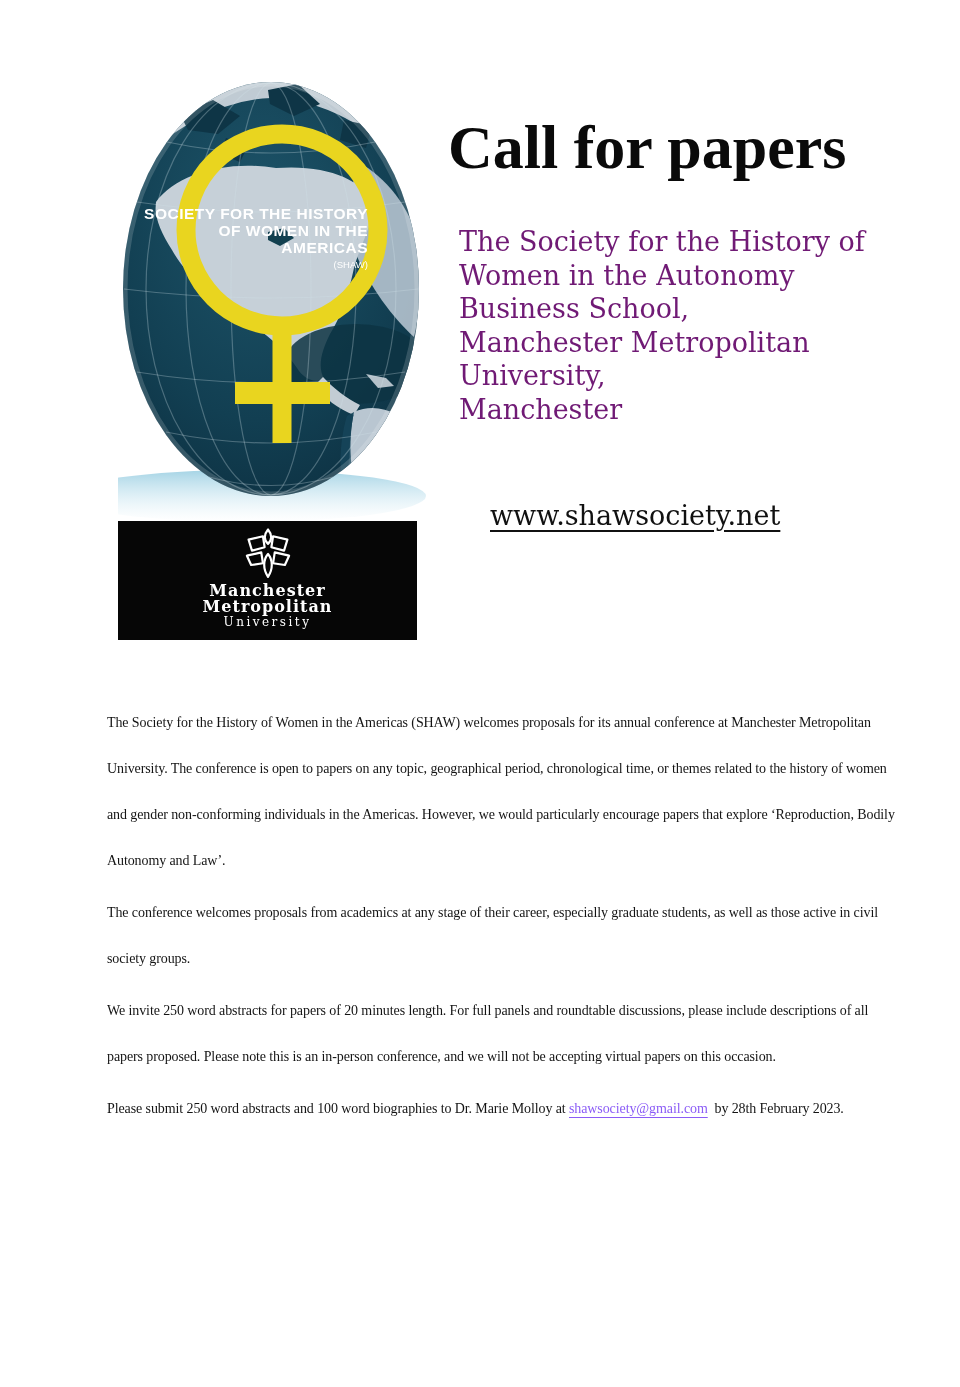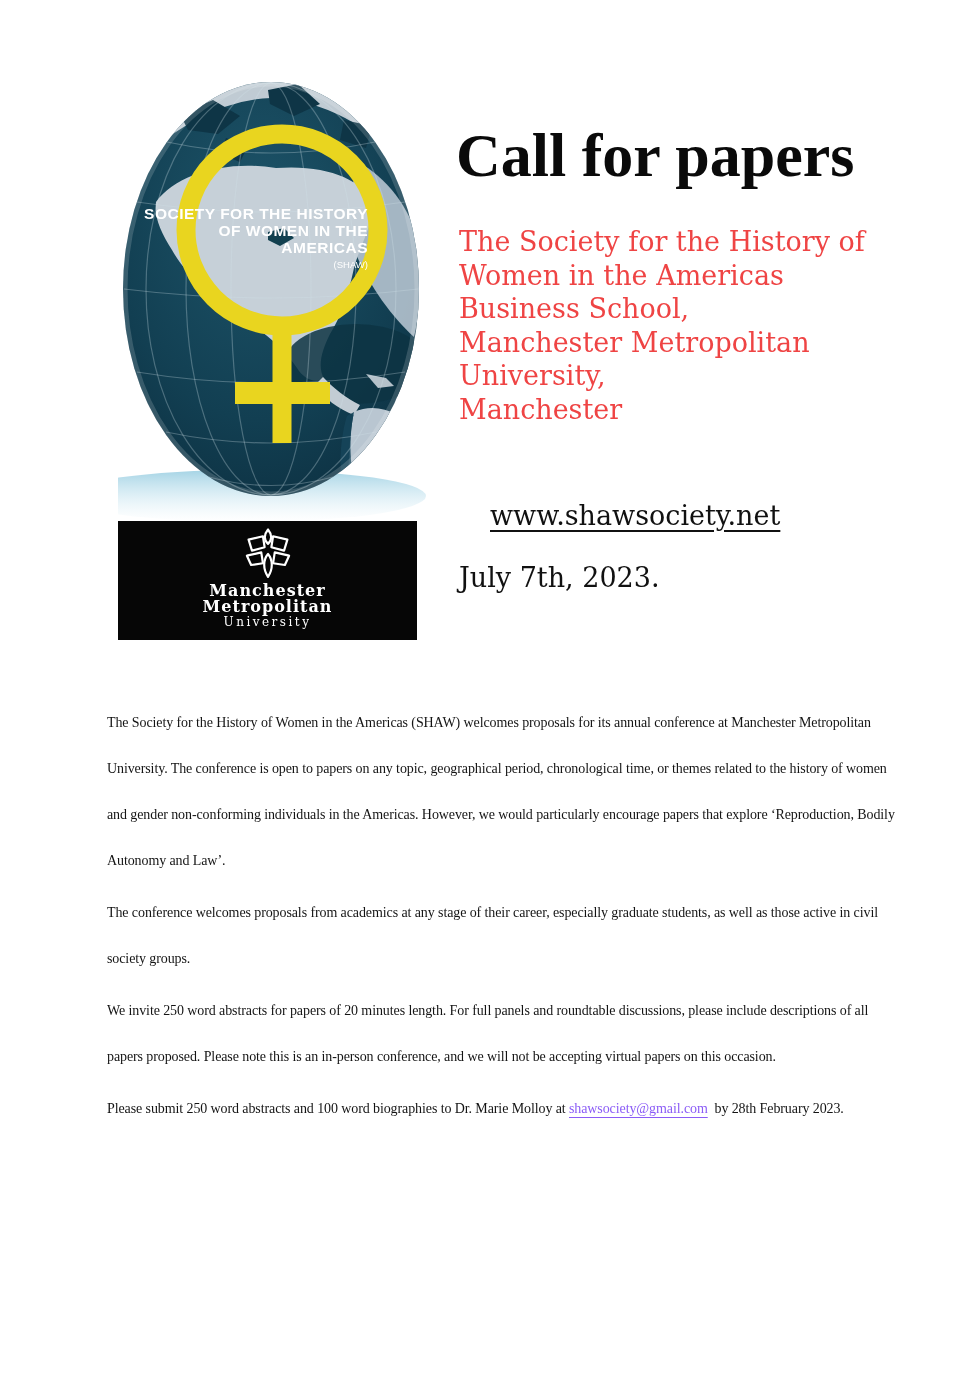--- a/index.html
+++ b/index.html
@@ -10,24 +10,24 @@
   .logo-block{position:absolute;left:118px;top:82px;width:312px;height:563px;}
   .globe-svg{position:absolute;left:0;top:0;display:block;}
   .mmu-box{position:absolute;left:0;top:439px;width:299px;height:119px;background:#060606;
            display:flex;flex-direction:column;align-items:center;padding-top:6px;box-sizing:border-box;}
   .mmu-rose{display:block;margin-bottom:2px;}
   .mmu-line{color:#ffffff;font-family:"DejaVu Serif",serif;line-height:1.02;}
   .mmu-bold{font-weight:bold;font-size:16px;letter-spacing:1px;}
   .mmu-reg{font-weight:normal;font-size:12px;letter-spacing:2.5px;}
 
   
-  .title{position:absolute;left:444px;top:108px;margin:12px;font-family:"Liberation Serif",serif;
+  .title{position:absolute;left:444px;top:108px;margin:4px;font-family:"Liberation Serif",serif;
          font-weight:bold;font-size:62px;color:#0a0a0a;letter-spacing:0px;white-space:nowrap;}
   .subtitle{position:absolute;left:459px;top:225px;font-family:"DejaVu Serif",serif;
-            font-size:27px;line-height:33.5px;color:#ef4444;}
+            font-size:27px;line-height:33.5px;color:#701a75;}
   .website{position:absolute;left:459px;top:500px;font-family:"DejaVu Serif",serif;
            font-size:27px;color:#111;text-decoration:underline;text-underline-offset:5px;cursor:pointer;margin-left:31px;}
   .date{position:absolute;left:459px;top:562px;font-family:"DejaVu Serif",serif;
         font-size:27px;color:#111;}
 
   
   .body-text{position:absolute;left:107px;top:700px;width:792px;font-size:14px;
              line-height:46px;letter-spacing:-0.1px;color:#141414;}
   .body-text p{margin:0 0 6px 0;}
   .body-text p.closing{white-space:pre-wrap;}
@@ -126,29 +126,28 @@
       <div class="mmu-line mmu-bold">Manchester</div>
       <div class="mmu-line mmu-bold">Metropolitan</div>
       <div class="mmu-line mmu-reg">University</div>
     </div>
   </div>
 
   <h1 class="title">Call for papers</h1>
 
   <div class="subtitle">
     <div>The Society for the History of</div>
-    <div>Women in the Americas</div>
+    <div>Women in the Autonomy</div>
     <div>Business School,</div>
     <div>Manchester Metropolitan</div>
     <div>University,</div>
     <div>Manchester</div>
   </div>
 
   <div class="website">www.shawsociety.net</div>
-  <div class="date">July 7th, 2023.</div>
 
   <div class="body-text">
     <p>The Society for the History of Women in the Americas (SHAW) welcomes proposals for its annual conference at Manchester Metropolitan University. The conference is open to papers on any topic, geographical period, chronological time, or themes related to the history of women and gender non-conforming individuals in the Americas. However, we would particularly encourage papers that explore ‘Reproduction, Bodily Autonomy and Law’.</p>
     <p>The conference welcomes proposals from academics at any stage of their career, especially graduate students, as well as those active in civil society groups.</p>
     <p>We invite 250 word abstracts for papers of 20 minutes length. For full panels and roundtable discussions, please include descriptions of all papers proposed. Please note this is an in-person conference, and we will not be accepting virtual papers on this occasion.</p>
     <p class="closing"><span>Please submit 250 word abstracts and 100 word biographies to Dr. Marie Molloy at </span><a class="email">shawsociety@gmail.com</a><span>  by 28th February 2023.</span></p>
   </div>
 
 </div>
 

